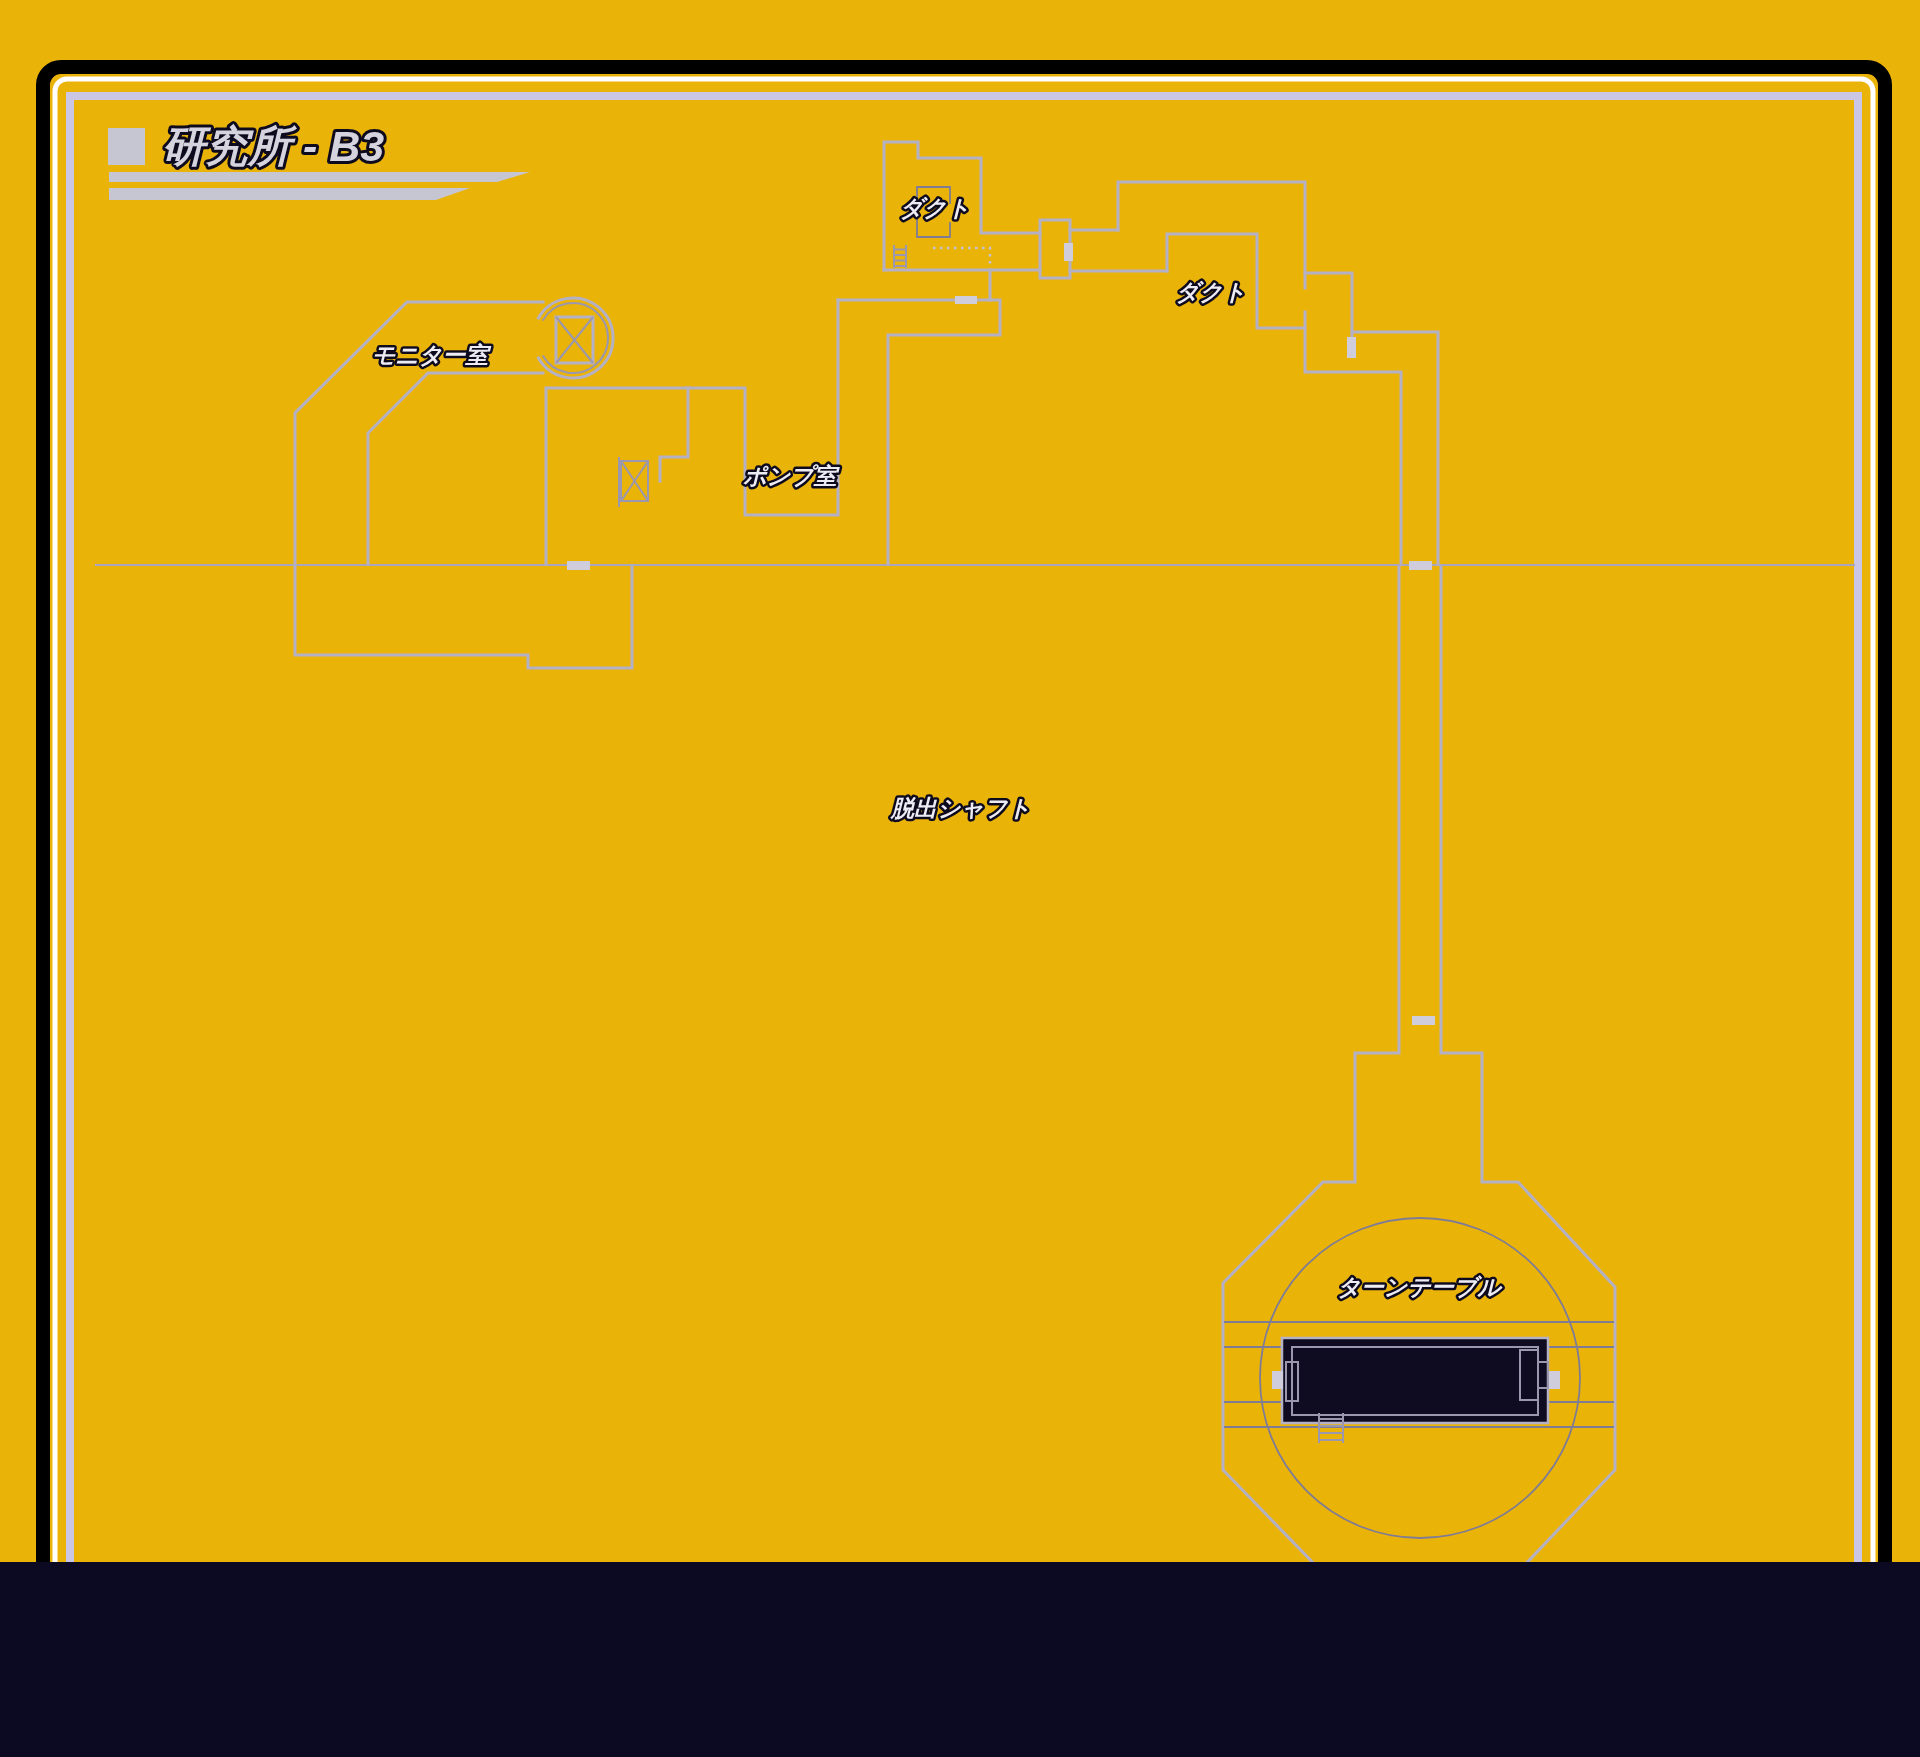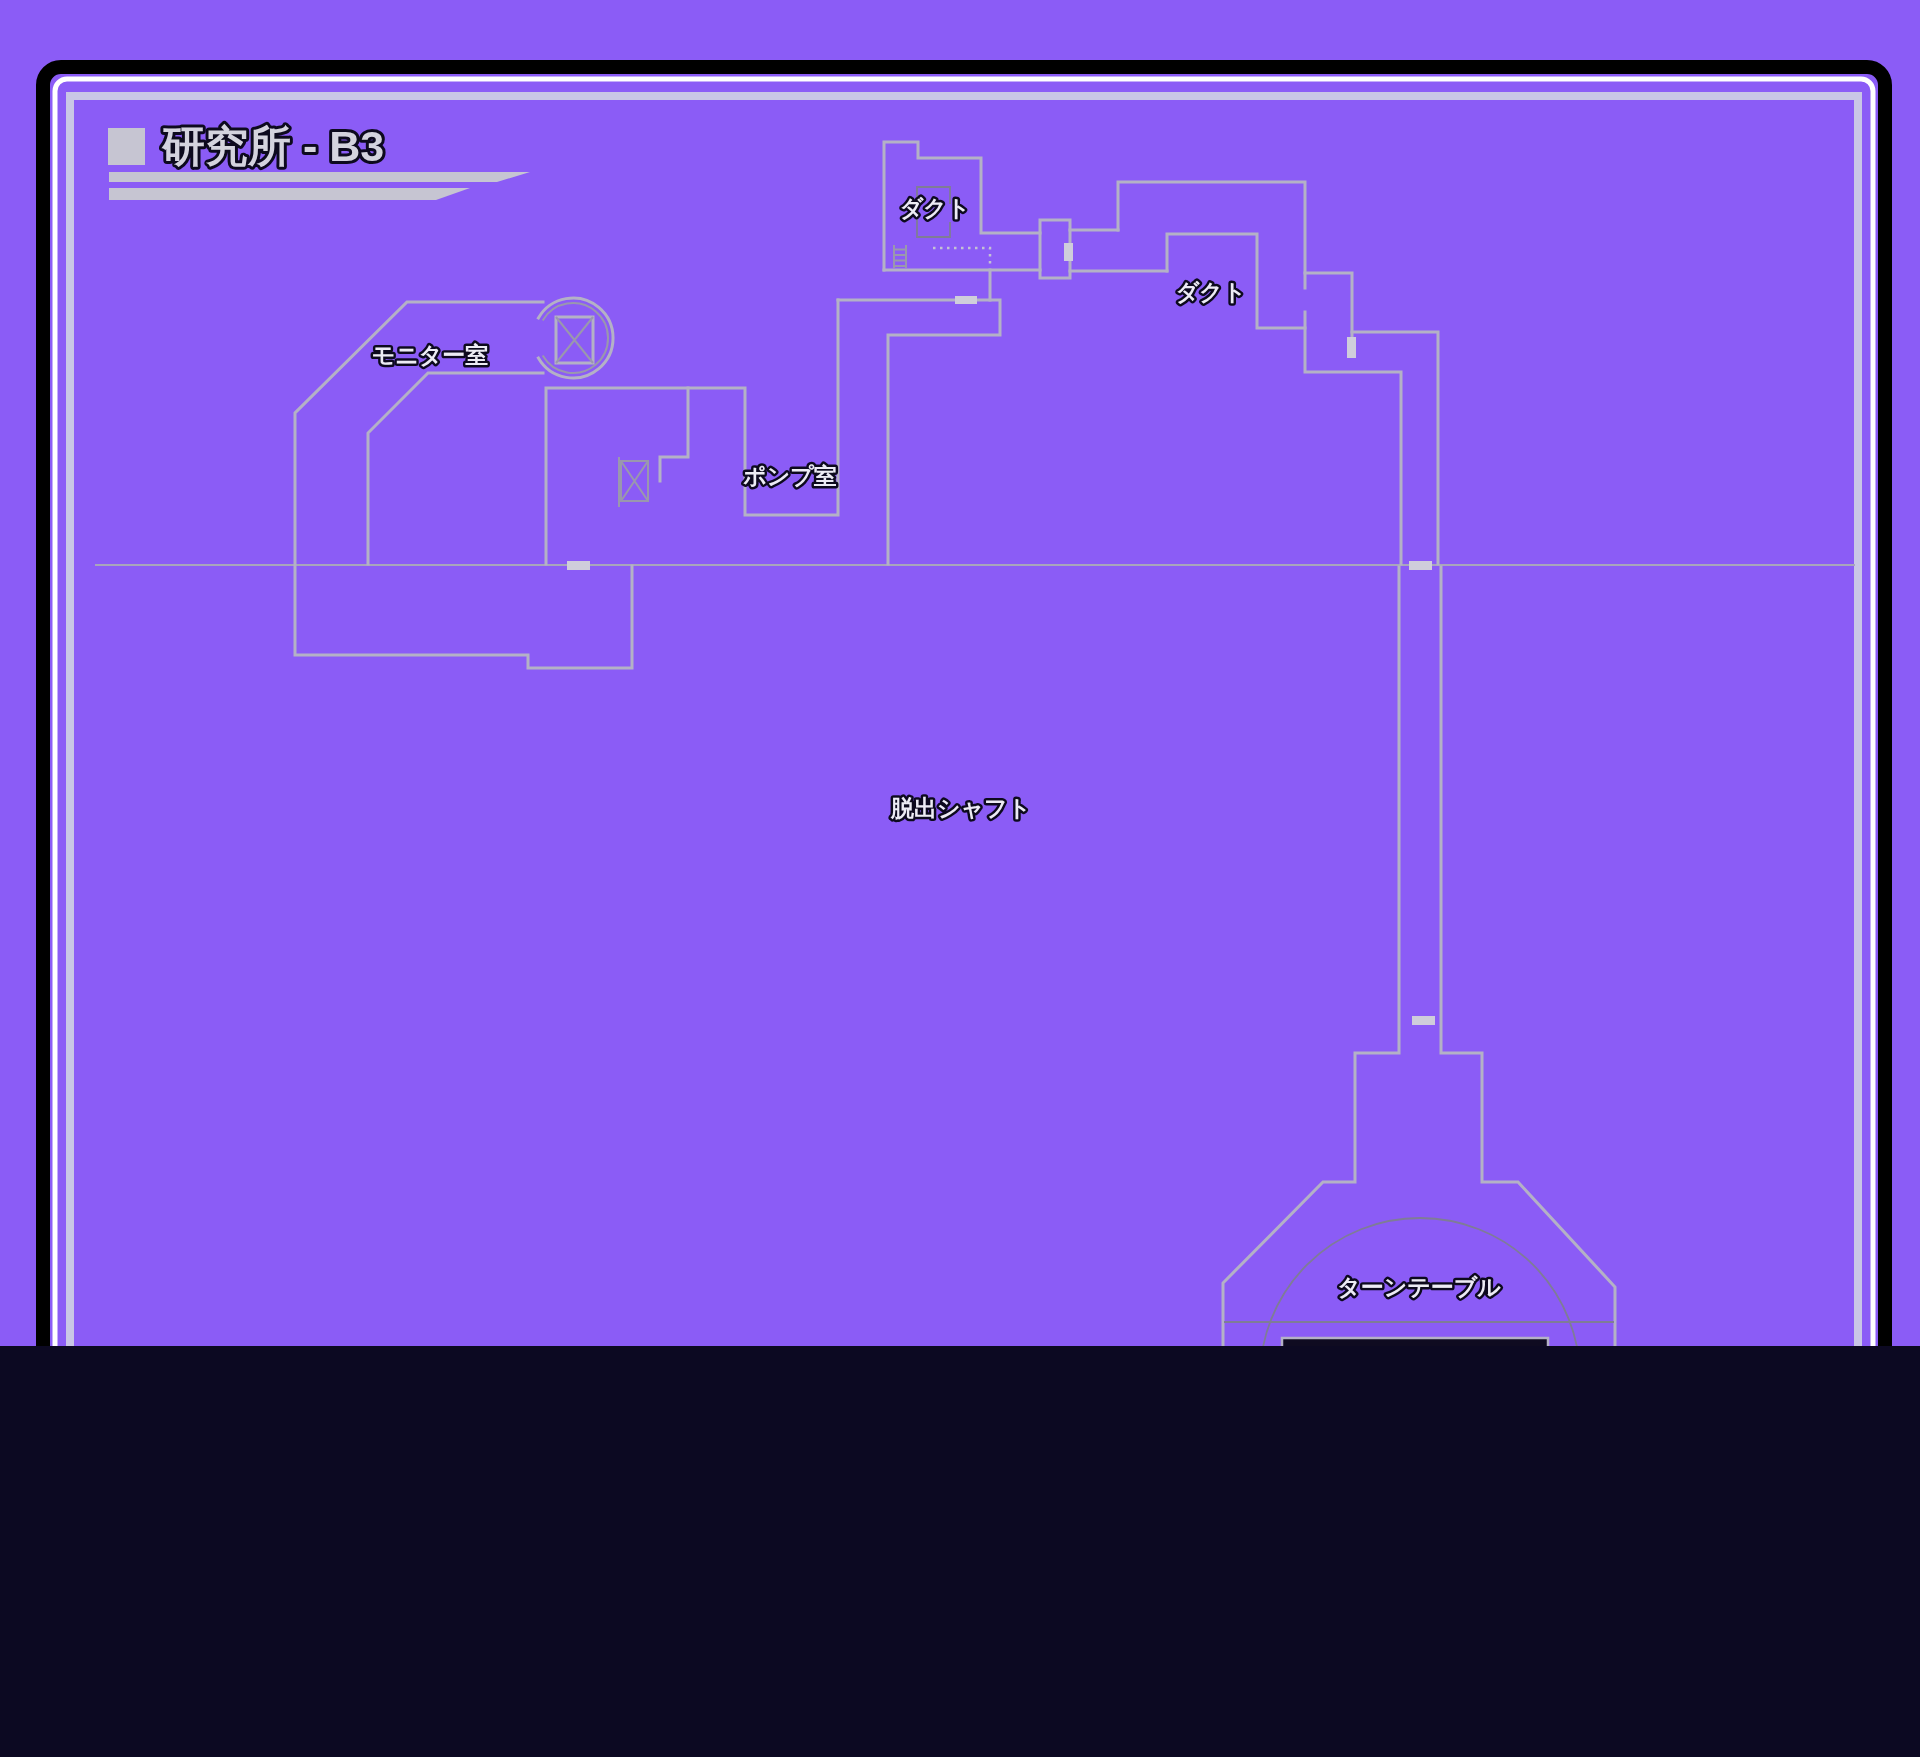--- a/index.html
+++ b/index.html
@@ -1,17 +1,17 @@
 <!DOCTYPE html>
 <html><head>
 <meta charset="utf-8">
 <style>
   html,body{margin:0;padding:0;background:#0c0922;}
-  #stage{position:relative;width:1920px;height:1346px;background:#8b5cf6;overflow:hidden;
-         font-family:"Liberation Sans",sans-serif;}
+  #stage{position:relative;width:1920px;height:1562px;background:#eab308;overflow:hidden;
+         font-family:"Liberation Sans",sans-serif;font-style:italic;}
   svg{display:block}
   .w   {stroke:#b4b1c6;stroke-width:3;fill:none;stroke-linecap:square;stroke-linejoin:miter}
   .w2  {stroke:#a8a5bc;stroke-width:2.2;fill:none}
   .wt  {stroke:#9a97ae;stroke-width:2;fill:none}
   .d   {stroke:#7f7c96;stroke-width:1.8;fill:none}
   .door{fill:#cfcddb;stroke:none}
   .fill-ui{fill:#c6c5d2}
   .f-black{fill:none;stroke:#000000;stroke-width:14}
   .f-white{fill:none;stroke:#ffffff;stroke-width:5}
   .f-lav {fill:none;stroke:#c9c6e6;stroke-width:8}

